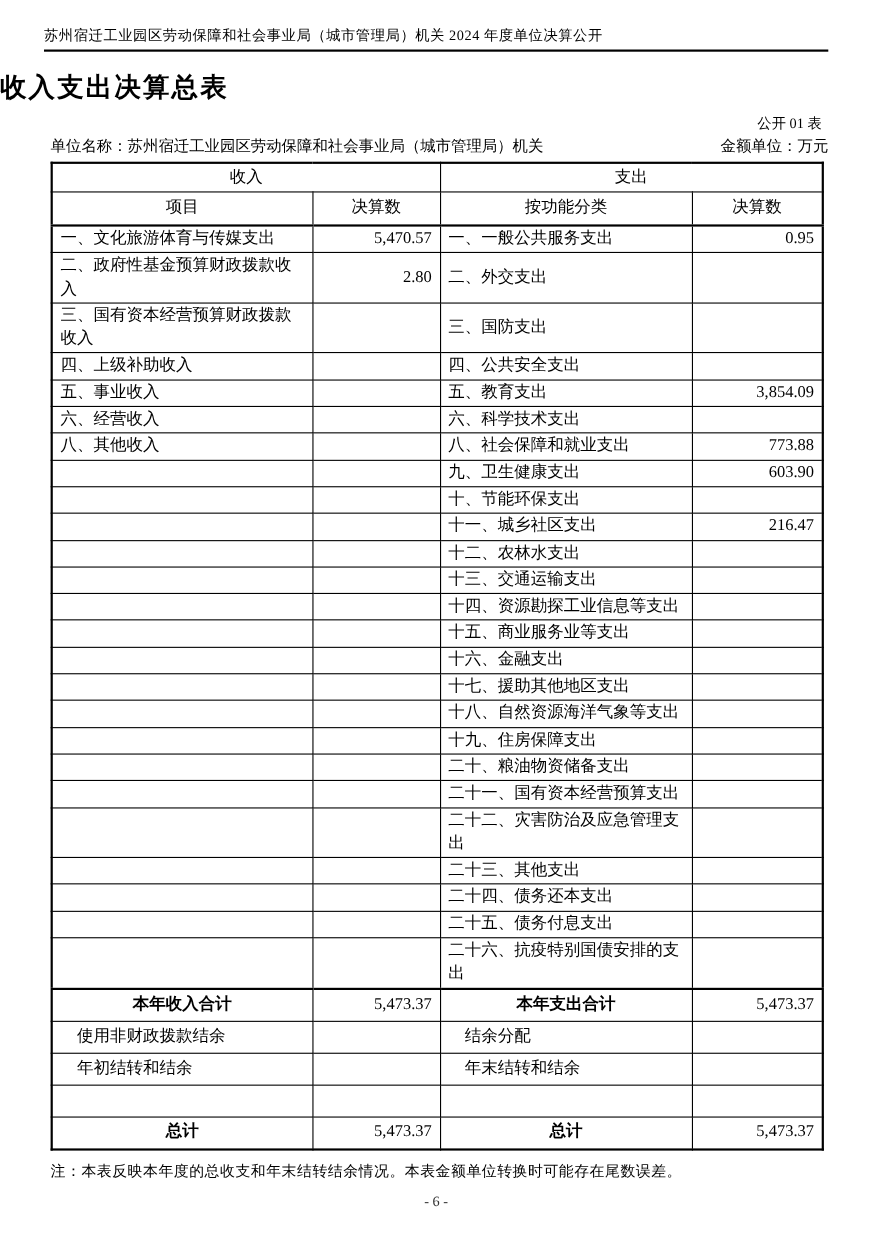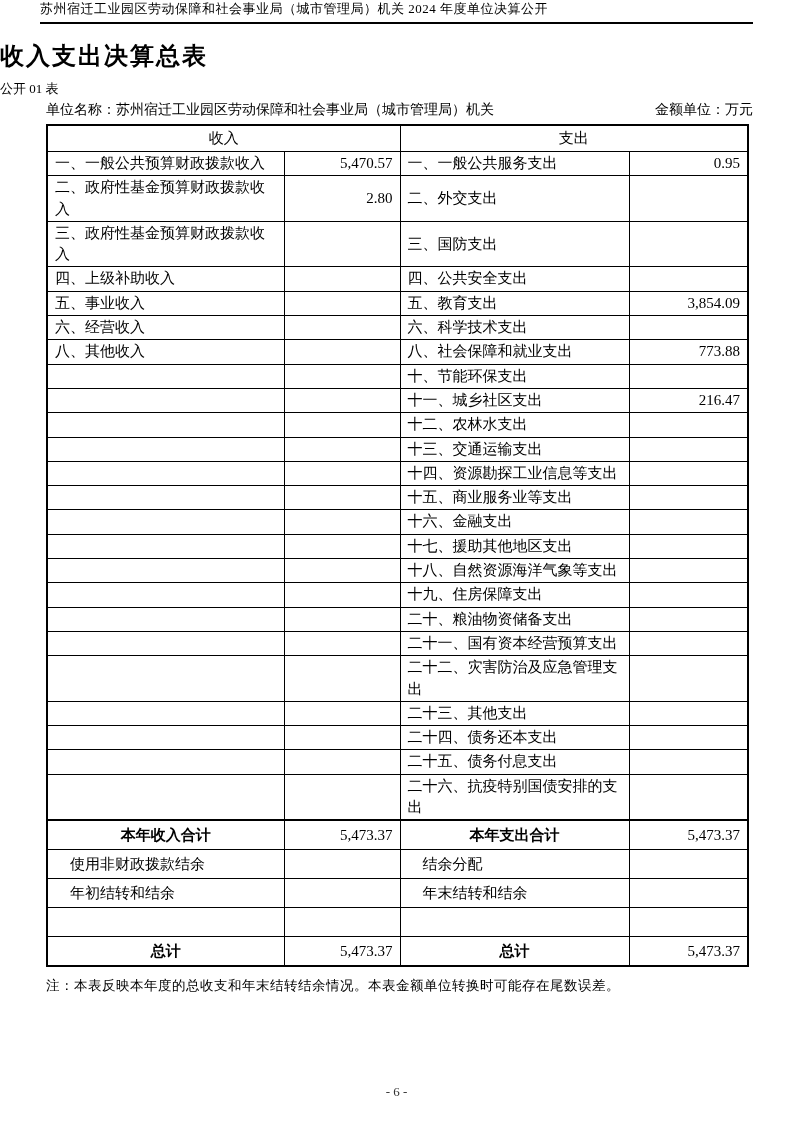--- a/index.html
+++ b/index.html
@@ -9,34 +9,34 @@
   }
   body {
     width: 793px;
     height: 1122px;
     position: relative;
     color: #000;
     font-family: "Liberation Serif", "DejaVu Serif", serif;
     overflow: hidden;
   }
   .doc-header {
-    margin: 0 40px 0 40px;
+    margin: 23px 40px 0 40px;
     font-size: 13px;
     letter-spacing: 0.5px;
     border-bottom: 2px solid #000;
     padding-bottom: 4px;
   }
   .doc-title {
     font-size: 24px;
     font-weight: bold;
     letter-spacing: 2px;
     margin: 16px 0 8px 0;
   }
   .table-code {
-    text-align: left;
+    text-align: right;
     margin: 0 46px 3px 0;
     font-size: 13px;
   }
   .meta-row {
     display: flex;
     justify-content: space-between;
     align-items: baseline;
     margin: 2px 40px 5px 46px;
     font-size: 14px;
   }
@@ -103,36 +103,42 @@
     <col style="width:237px">
     <col style="width:116px">
     <col style="width:229px">
     <col style="width:119px">
   </colgroup>
   <thead>
     <tr class="group-header">
       <th colspan="2">收入</th>
       <th colspan="2">支出</th>
     </tr>
+    <tr class="col-header">
+      <th>项目</th>
+      <th>决算数</th>
+      <th>按功能分类</th>
+      <th>决算数</th>
+    </tr>
   </thead>
   <tbody class="main-rows" id="main-rows">
       <tr>
-        <td class="cell-label">一、一般公共预算财政拨款收入</td>
+        <td class="cell-label">一、文化旅游体育与传媒支出</td>
         <td class="cell-value">5,470.57</td>
         <td class="cell-label">一、一般公共服务支出</td>
         <td class="cell-value">0.95</td>
       </tr>
       <tr>
         <td class="cell-label">二、政府性基金预算财政拨款收入</td>
         <td class="cell-value">2.80</td>
         <td class="cell-label">二、外交支出</td>
         <td class="cell-value"></td>
       </tr>
       <tr>
-        <td class="cell-label">三、政府性基金预算财政拨款收入</td>
+        <td class="cell-label">三、国有资本经营预算财政拨款收入</td>
         <td class="cell-value"></td>
         <td class="cell-label">三、国防支出</td>
         <td class="cell-value"></td>
       </tr>
       <tr>
         <td class="cell-label">四、上级补助收入</td>
         <td class="cell-value"></td>
         <td class="cell-label">四、公共安全支出</td>
         <td class="cell-value"></td>
       </tr>
@@ -146,20 +152,26 @@
         <td class="cell-label">六、经营收入</td>
         <td class="cell-value"></td>
         <td class="cell-label">六、科学技术支出</td>
         <td class="cell-value"></td>
       </tr>
       <tr>
         <td class="cell-label">八、其他收入</td>
         <td class="cell-value"></td>
         <td class="cell-label">八、社会保障和就业支出</td>
         <td class="cell-value">773.88</td>
+      </tr>
+      <tr>
+        <td class="cell-label"></td>
+        <td class="cell-value"></td>
+        <td class="cell-label">九、卫生健康支出</td>
+        <td class="cell-value">603.90</td>
       </tr>
       <tr>
         <td class="cell-label"></td>
         <td class="cell-value"></td>
         <td class="cell-label">十、节能环保支出</td>
         <td class="cell-value"></td>
       </tr>
       <tr>
         <td class="cell-label"></td>
         <td class="cell-value"></td>

